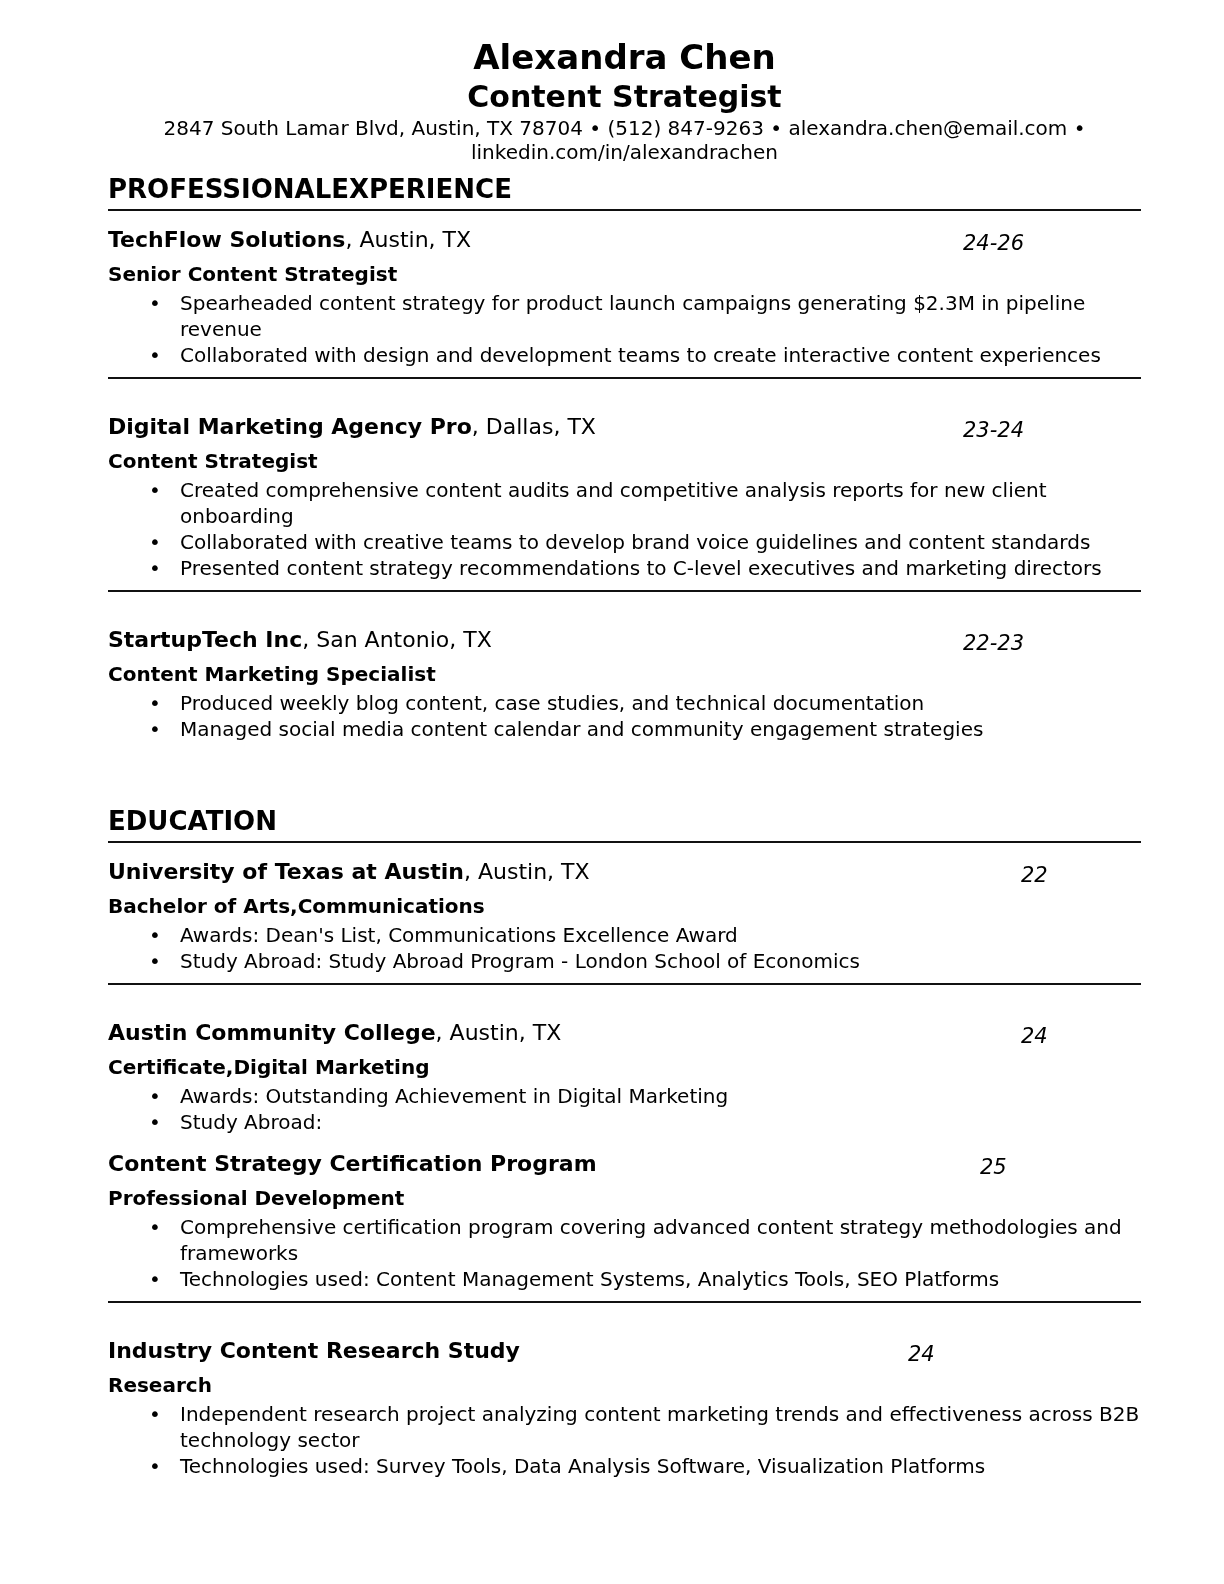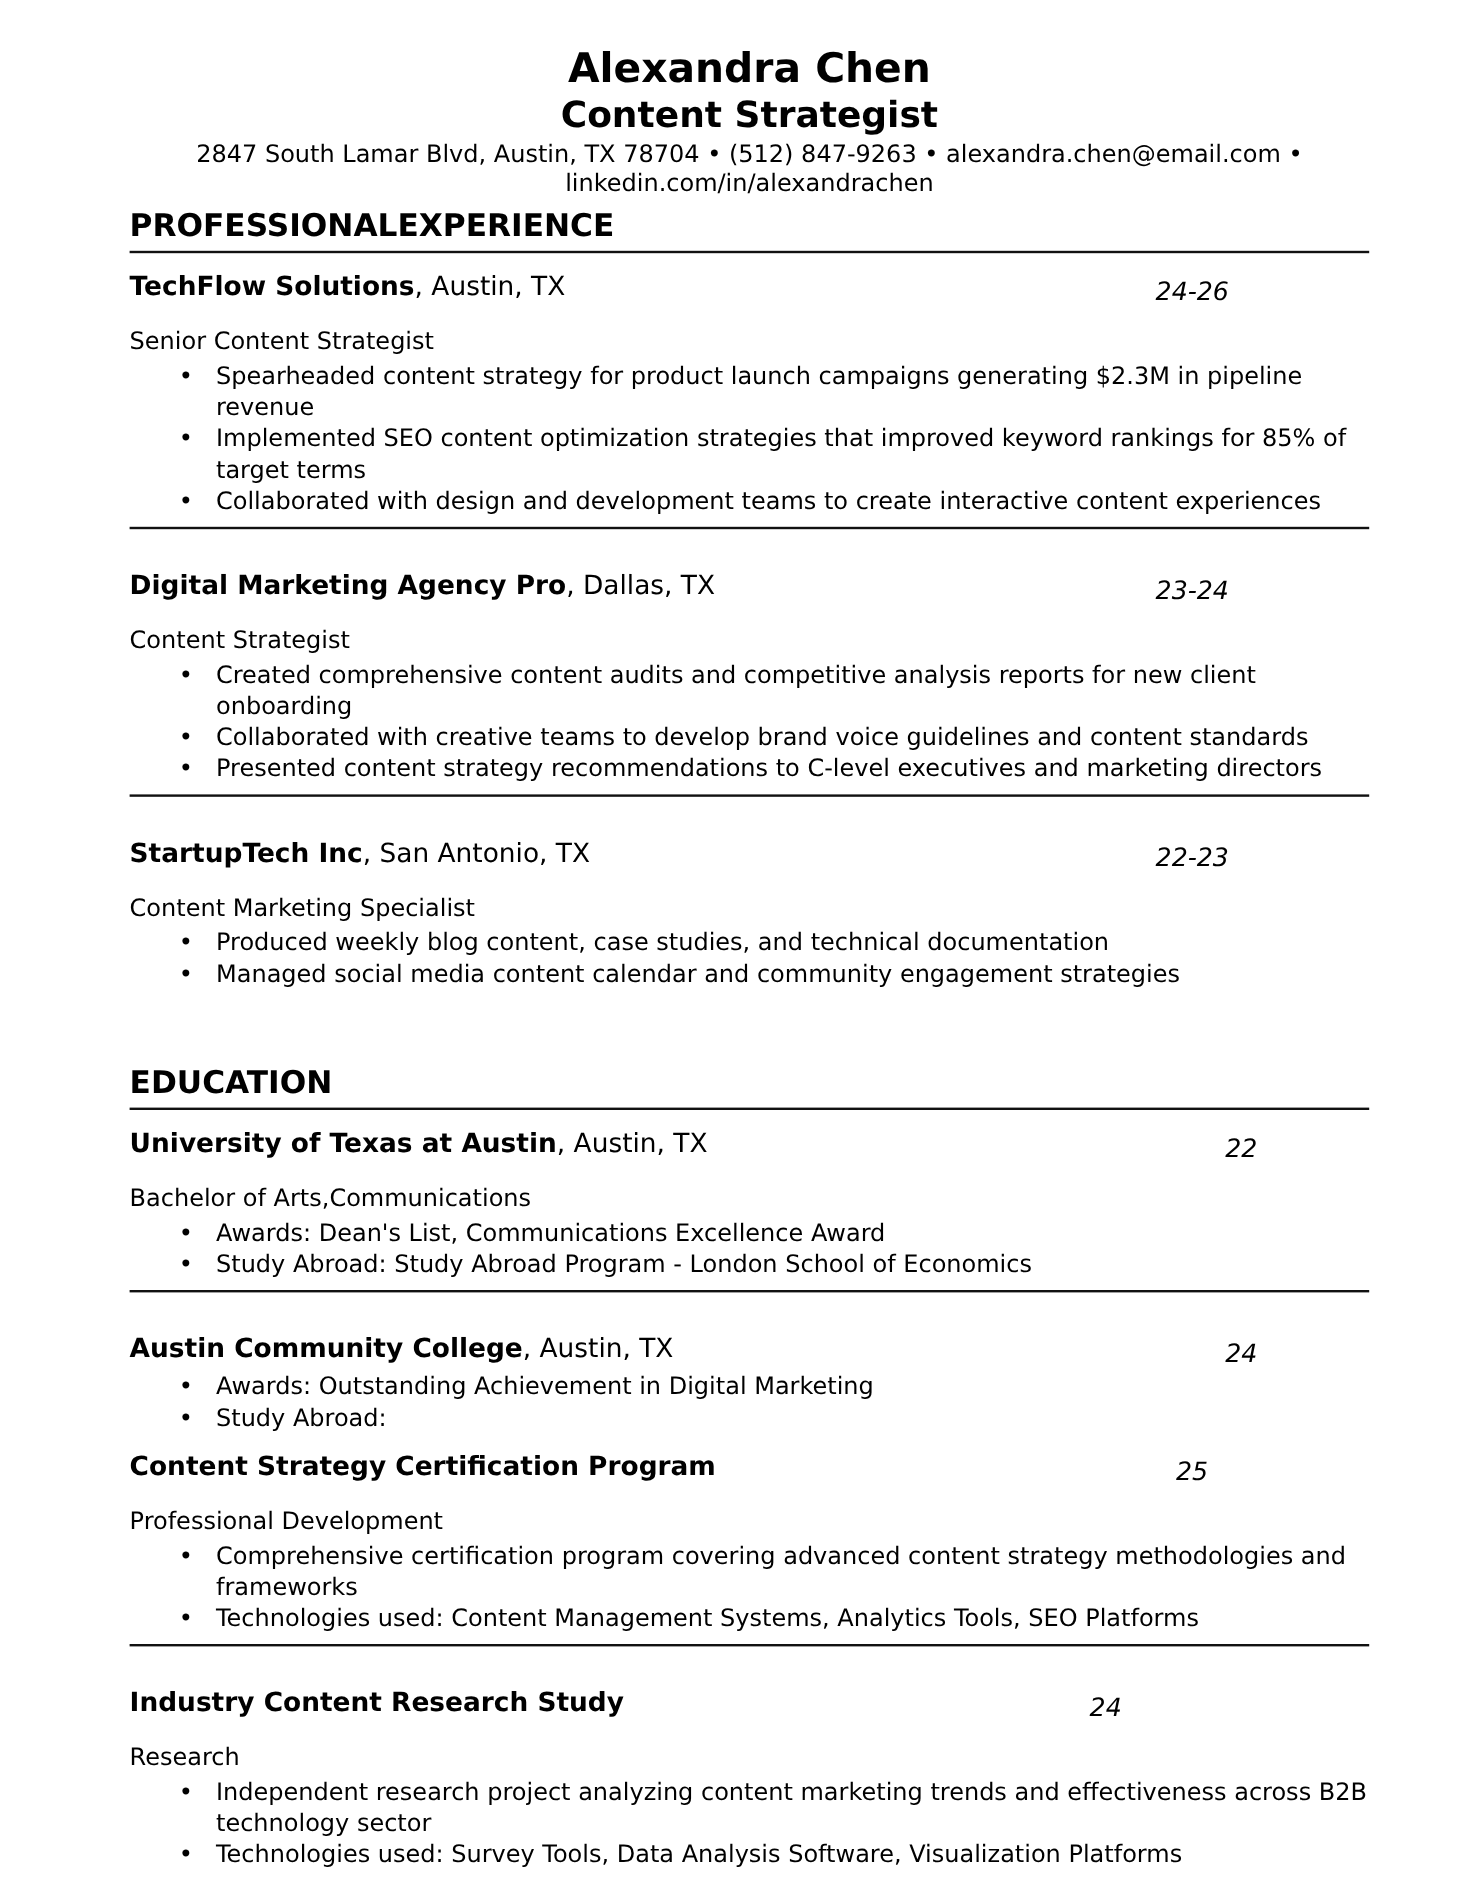--- a/index.html
+++ b/index.html
@@ -59,23 +59,23 @@
     font-size: 21px;
     font-weight: normal;
     font-style: italic;
   }
   .dx-job { left: 855px; }
   .dx-edu { left: 913px; }
   .dx-cert { left: 872px; }
   .dx-res { left: 800px; }
   .role {
     font-size: 20px;
-    font-weight: normal;
+    font-weight: bold;
     line-height: 25px;
-    margin-top: 18px;
+    margin-top: 8px;
   }
   ul.blist {
     margin: 3px 0 0 0;
     padding: 0 0 0 72px;
   }
   ul.blist li {
     list-style: none;
     position: relative;
     font-size: 20px;
     line-height: 26px;
@@ -109,21 +109,20 @@
     <h2 class="sec">PROFESSIONALEXPERIENCE</h2>
 
     <div class="entry">
       <div class="ehead">
         <span class="org-b">TechFlow Solutions</span><span>, Austin, TX</span>
         <span class="date dx-job">24-26</span>
       </div>
       <div class="role">Senior Content Strategist</div>
       <ul class="blist">
         <li>Spearheaded content strategy for product launch campaigns generating $2.3M in pipeline revenue</li>
-        <li>Implemented SEO content optimization strategies that improved keyword rankings for 85% of target terms</li>
         <li>Collaborated with design and development teams to create interactive content experiences</li>
       </ul>
       <div class="rule"></div>
     </div>
 
     <div class="entry mt-lg">
       <div class="ehead">
         <span class="org-b">Digital Marketing Agency Pro</span><span>, Dallas, TX</span>
         <span class="date dx-job">23-24</span>
       </div>
@@ -163,20 +162,21 @@
         <li>Study Abroad: Study Abroad Program - London School of Economics</li>
       </ul>
       <div class="rule"></div>
     </div>
 
     <div class="entry mt-lg">
       <div class="ehead">
         <span class="org-b">Austin Community College</span><span>, Austin, TX</span>
         <span class="date dx-edu">24</span>
       </div>
+      <div class="role">Certificate,Digital Marketing</div>
       <ul class="blist">
         <li>Awards: Outstanding Achievement in Digital Marketing</li>
         <li>Study Abroad:</li>
       </ul>
     </div>
   </section>
 
   <section>
 
     <div class="entry">

